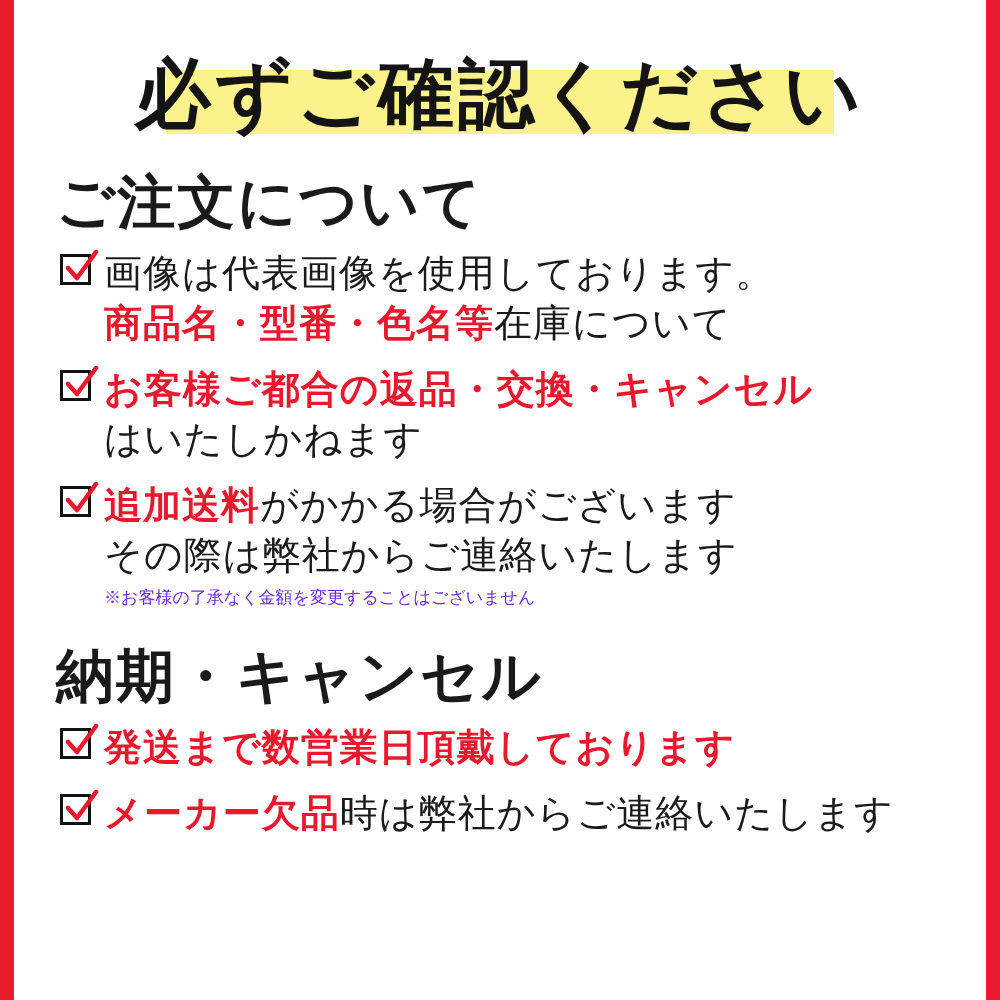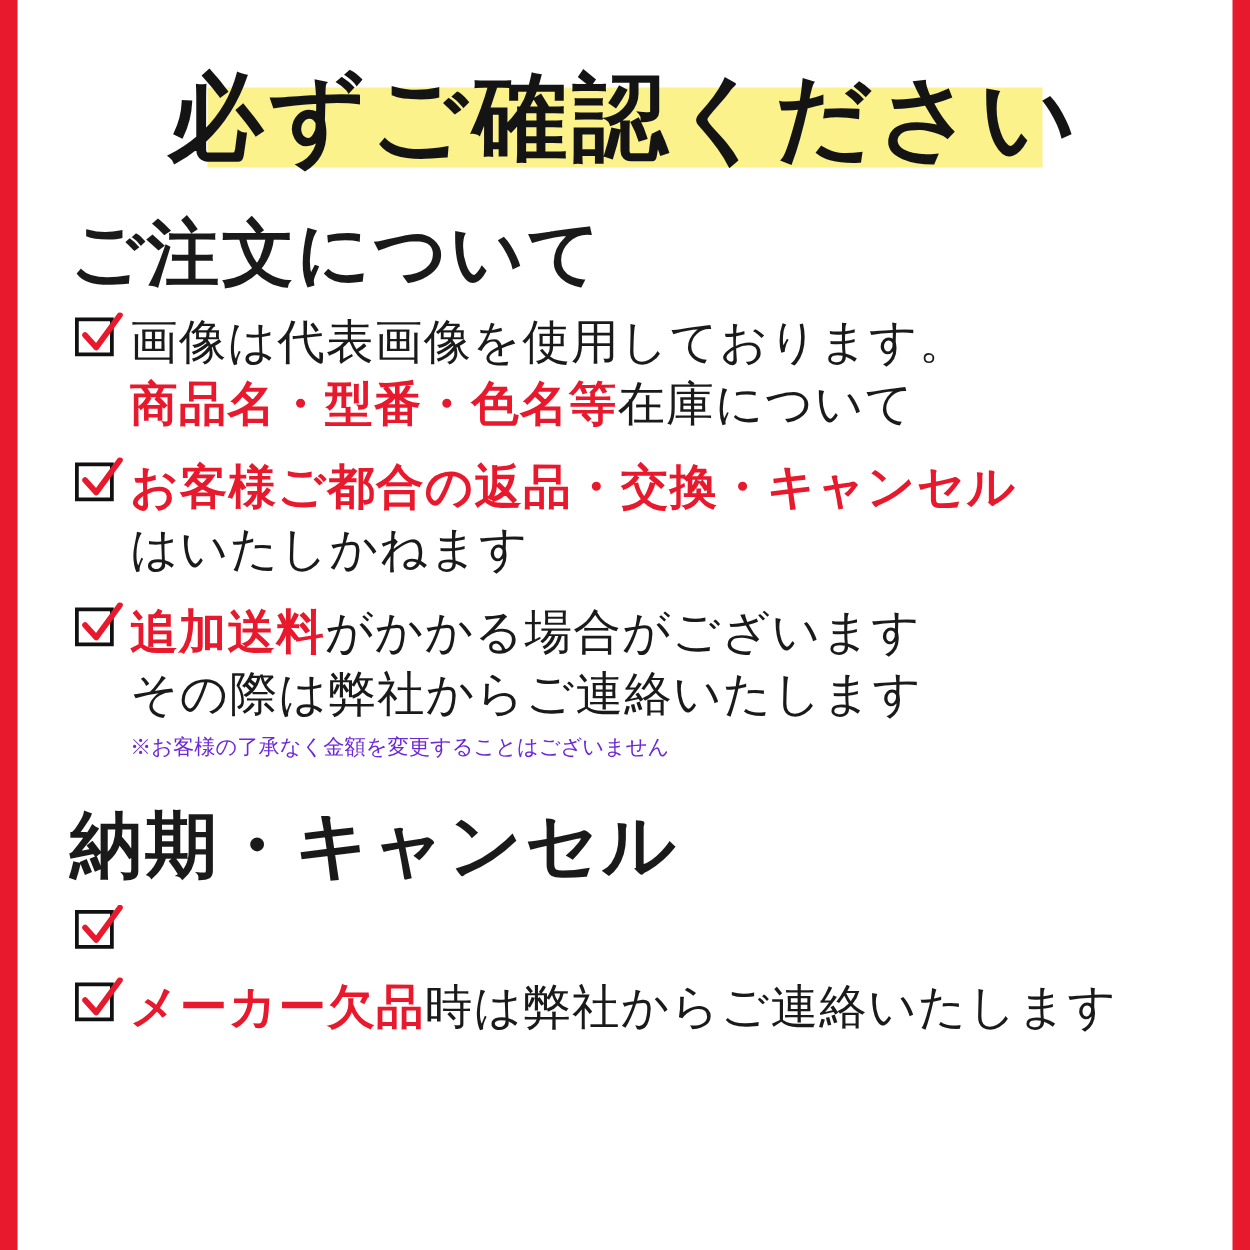--- a/index.html
+++ b/index.html
@@ -188,20 +188,21 @@
     <div class="section-heading second">納期・キャンセル</div>
 
     <div class="item">
       <span class="check">
         <span class="box"></span>
         <svg viewBox="0 0 38 38">
             <path d="M6 18 L15 28 L34 2" fill="none" stroke="#e8192c" stroke-width="4.5" stroke-linecap="round" stroke-linejoin="round"></path>
           </svg>
       </span>
       <span class="lines">
+        <div class="line red">発送まで数営業日頂戴しております</div>
       </span>
     </div>
 
     <div class="item">
       <span class="check">
         <span class="box"></span>
         <svg viewBox="0 0 38 38">
             <path d="M6 18 L15 28 L34 2" fill="none" stroke="#e8192c" stroke-width="4.5" stroke-linecap="round" stroke-linejoin="round"></path>
           </svg>
       </span>

